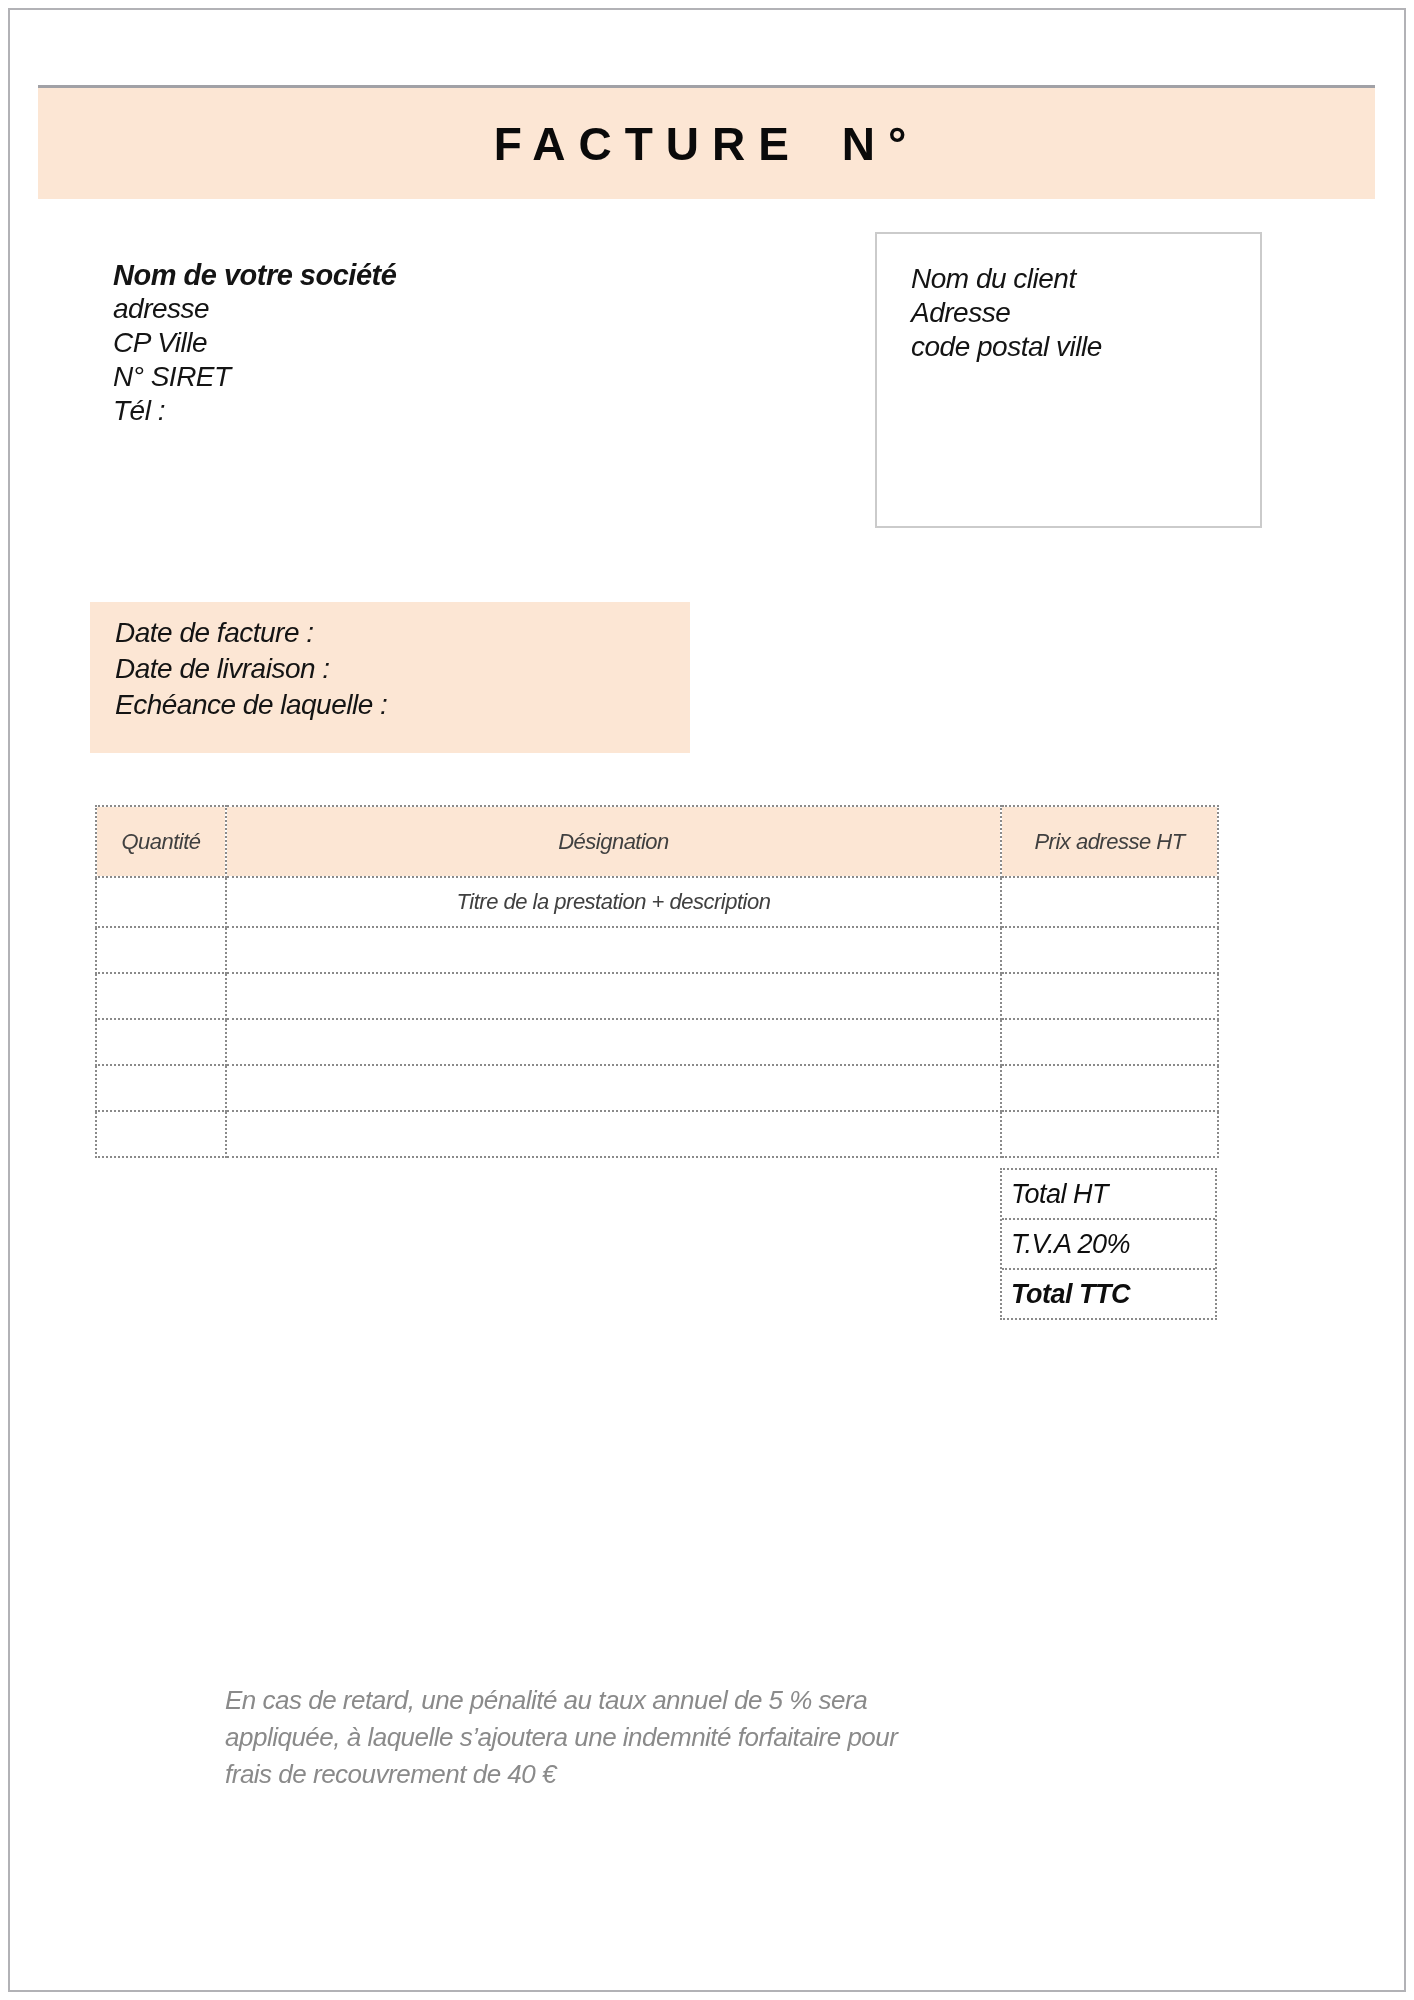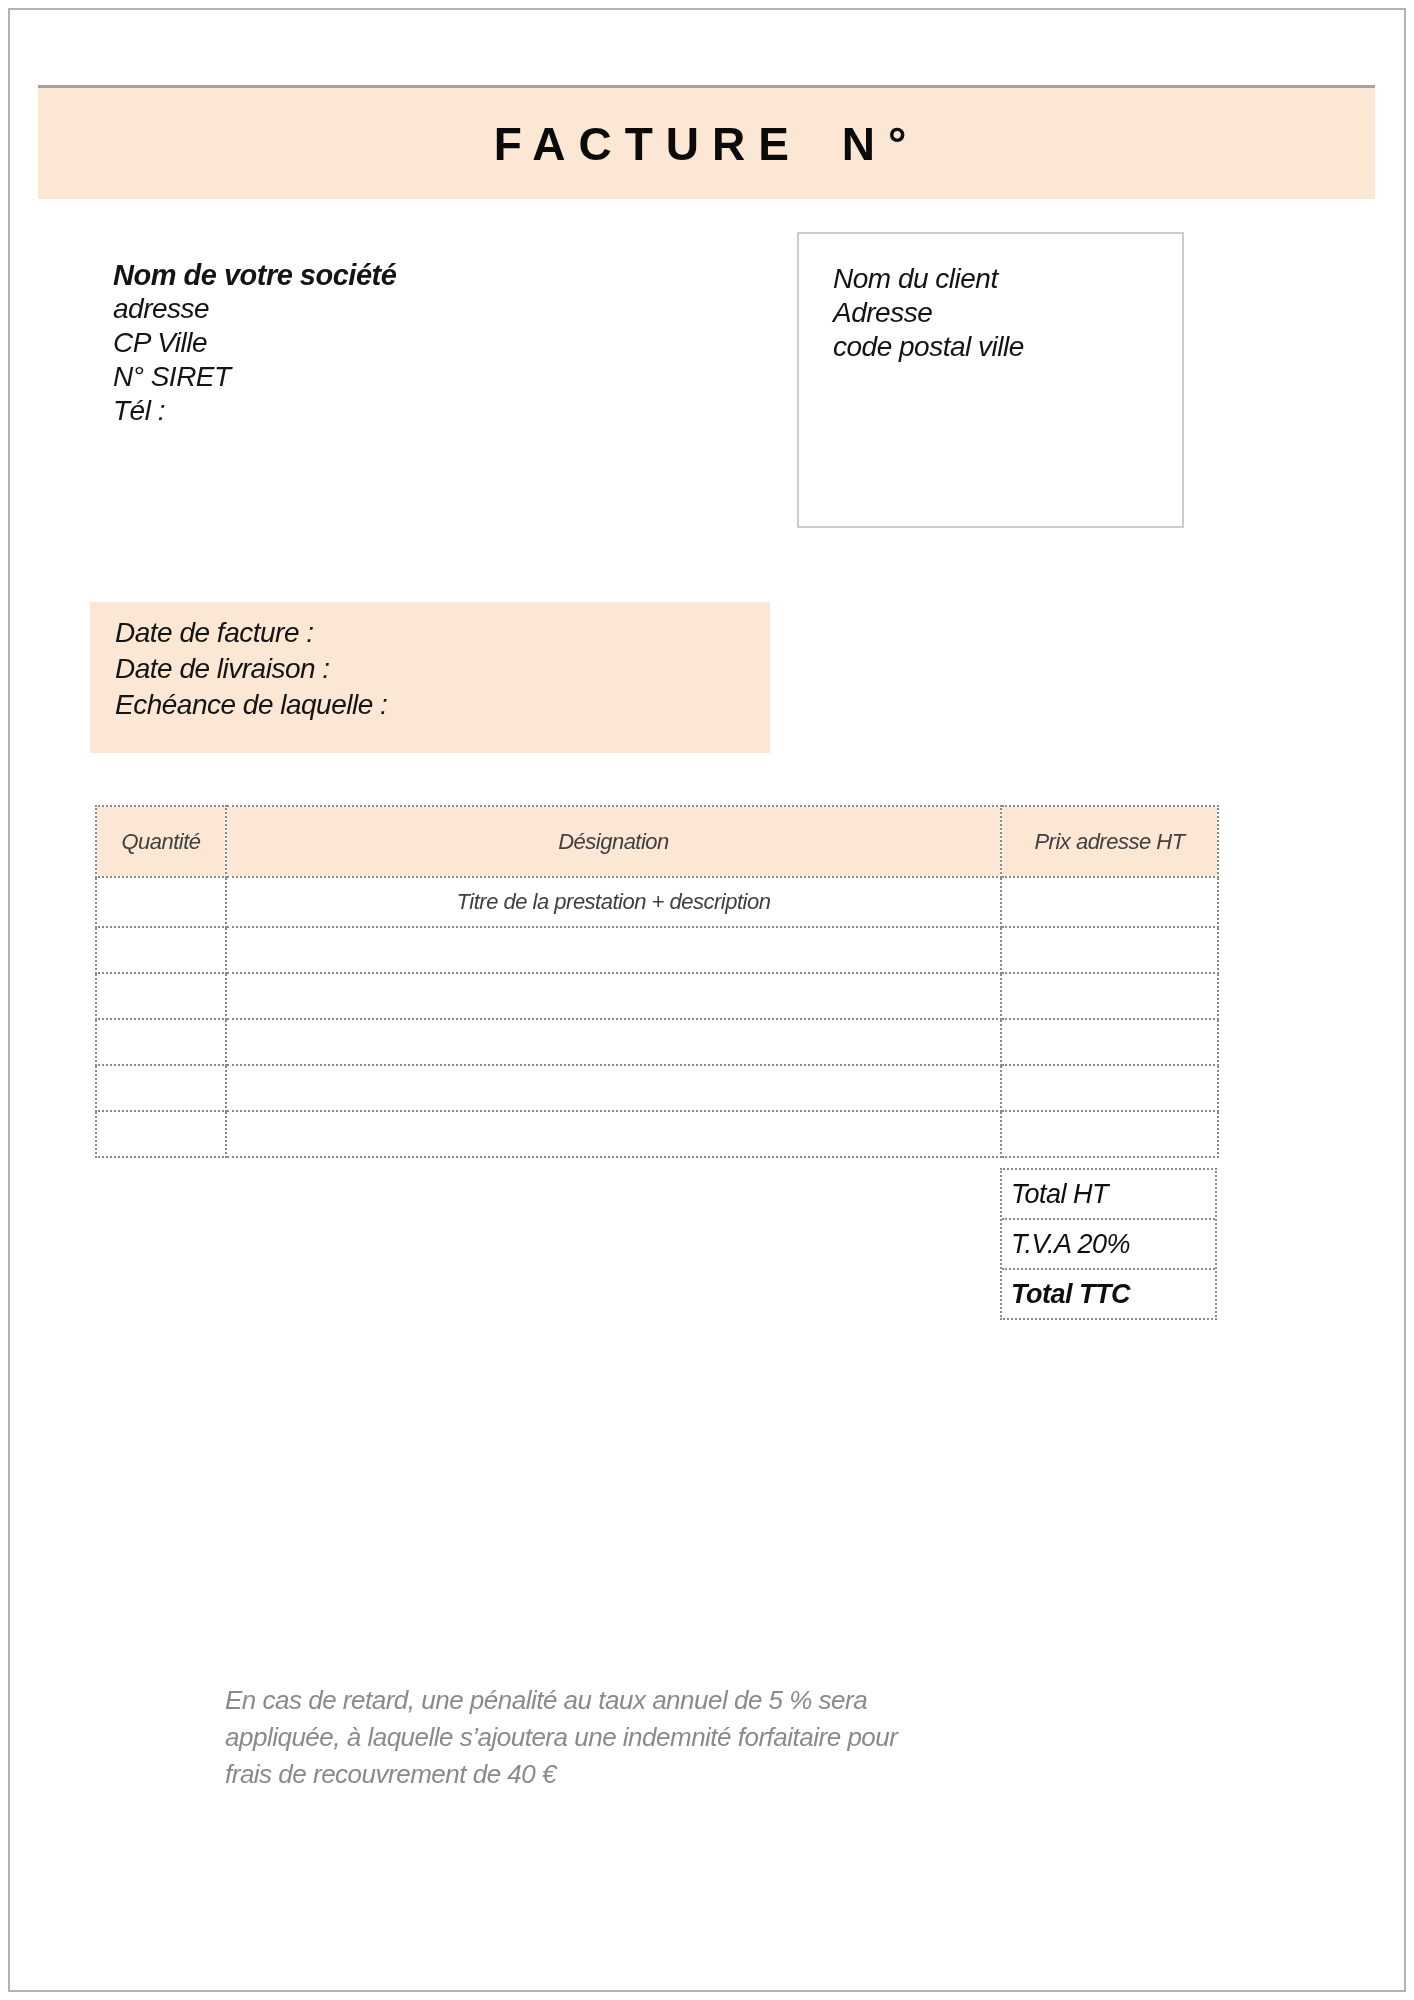--- a/index.html
+++ b/index.html
@@ -46,36 +46,36 @@
   .company-block {
     position: absolute;
     left: 113px; top: 258px;
     font-size: 28px;
     line-height: 34px;
     color: #141414;
   }
   .company-name { font-weight: bold; font-size: 29px; }
   .client-box {
     position: absolute;
-    left: 797px; top: 232px;
+    left: 875px; top: 232px;
     width: 387px; height: 296px;
     border: 2px solid var(--box-border, #CBCBCB);
     box-sizing: border-box;
     background: #ffffff;
   }
   .client-box-inner {
     padding: 28px 10px 0 34px;
     font-size: 28px;
     line-height: 34px;
     color: #141414;
   }
   .date-box {
     position: absolute;
     left: 90px; top: 602px;
-    width: 680px; height: 151px;
+    width: 600px; height: 151px;
     background: var(--accent-peach, #FCE6D4);
     box-sizing: border-box;
     padding: 13px 0 0 25px;
     font-size: 28px;
     line-height: 36px;
     color: #141414;
   }
   table.items {
     position: absolute;
     left: 95px; top: 805px;

